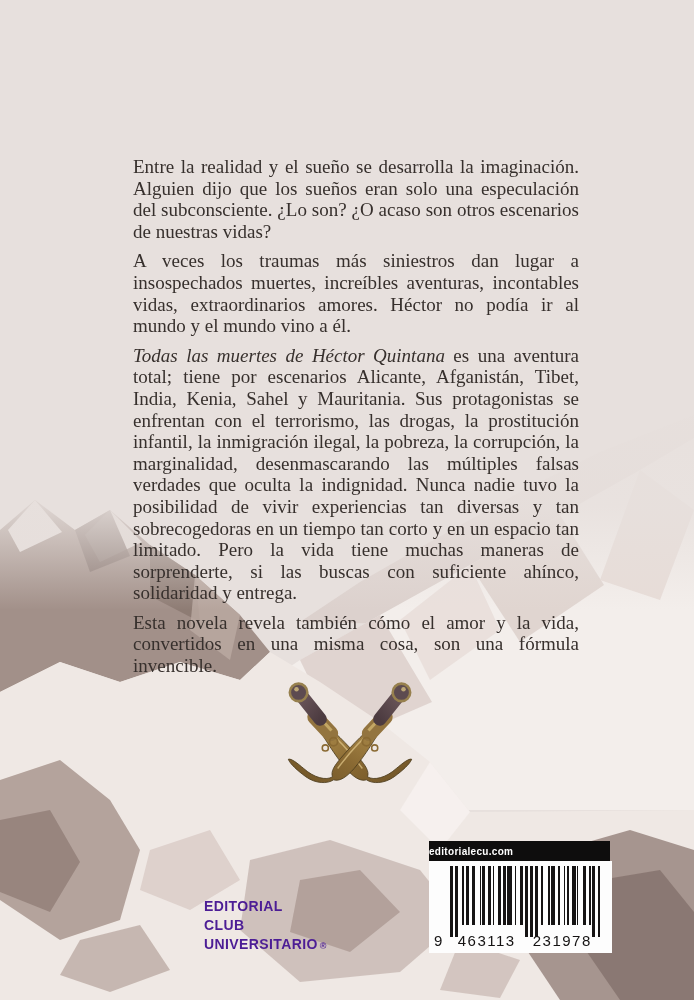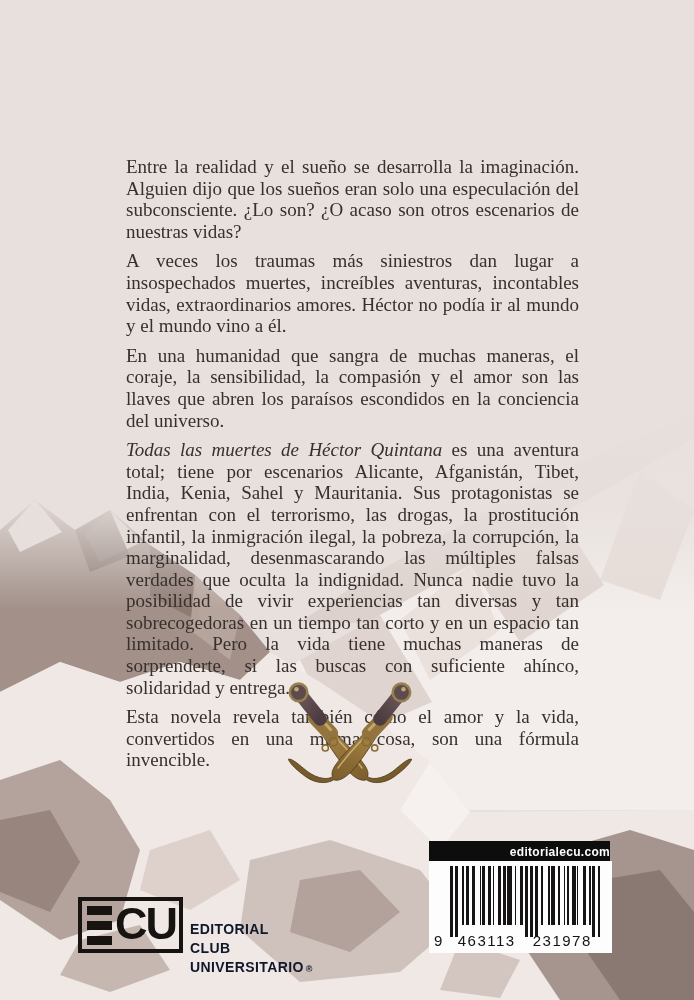--- a/index.html
+++ b/index.html
@@ -12,31 +12,31 @@
   }
   .backdrop{
     position:absolute;left:0;top:380px;width:694px;height:620px;
   }
   .synopsis{
     position:absolute;left:117px;top:156px;width:462px;
     font-size:19px;line-height:21.6px;
     color:#37302d;
     text-align:justify;
   }
-  .synopsis p{margin:0 0 8px 9px;}
+  .synopsis p{margin:0 0 8px 16px;}
   .book-title-italic{font-style:italic;}
   .daggers{
     position:absolute;left:283px;top:678px;width:134px;height:108px;
   }
   .website-bar{
     position:absolute;left:429px;top:841px;width:181px;height:21px;
     background:#0e0d0d;color:#ffffff;
-    display:flex;align-items:center;justify-content:flex-end;
+    display:flex;align-items:center;justify-content:flex-start;
     font-family:"Liberation Sans",sans-serif;
-    font-weight:bold;font-size:12px;letter-spacing:.3px;
+    font-weight:bold;font-size:10px;letter-spacing:.3px;
   }
   .barcode-box{
     position:absolute;left:429px;top:861px;width:183px;height:92px;
     background:#fdfdfd;box-sizing:border-box;
   }
   .bars{
     position:absolute;left:21px;right:12px;top:5px;height:71px;
     display:flex;align-items:flex-start;
   }
   .bars i{display:block;flex-basis:0;}
@@ -57,25 +57,24 @@
     display:flex;align-items:center;padding-left:5px;
   }
   .ecu-e{display:flex;flex-direction:column;gap:6px;margin-right:3px;}
   .ecu-e i{display:block;width:25px;height:9px;background:#161310;}
   .ecu-cu{
     font-family:"Liberation Sans",sans-serif;font-weight:bold;
     font-size:45px;line-height:45px;letter-spacing:-2px;
     color:#161310;margin-top:-3px;
   }
   .publisher-lines{
-    position:absolute;left:190px;top:897px;
+    position:absolute;left:204px;top:897px;
     font-family:"Liberation Sans",sans-serif;font-weight:bold;
-    font-size:14px;line-height:19px;letter-spacing:.4px;color:#0f172a;
+    font-size:14px;line-height:19px;letter-spacing:.4px;color:#4c1d95;
     white-space:nowrap;
-    margin-top:23px;
   }
   .reg-mark{font-size:9px;font-weight:bold;margin-left:2px;}
 </style>
 </head>
 <body>
 
 <div class="cover">
 
   <svg class="backdrop" viewBox="0 0 694 620" preserveAspectRatio="none" aria-hidden="true">
     <defs>
@@ -114,21 +113,20 @@
     <polygon points="150,470 210,450 240,500 190,530 140,510" fill="#d9cbc6" opacity="0.8"></polygon>
     <polygon points="80,560 140,545 170,590 110,612 60,595" fill="#b5a29b" opacity="0.7"></polygon>
     <polygon points="460,560 520,580 500,618 440,610" fill="#c8b7b1" opacity="0.7"></polygon>
 
     <rect x="0" y="0" width="694" height="230" fill="url(#fadeTop)"></rect>
   </svg>
 
   <div class="synopsis">
     <p>Entre la realidad y el sueño se desarrolla la imaginación. Alguien dijo que los sueños eran solo una especulación del subconsciente. ¿Lo son? ¿O acaso son otros escenarios de nuestras vidas?</p>
     <p>A veces los traumas más siniestros dan lugar a insospechados muertes, increíbles aventuras, incontables vidas, extraordinarios amores. Héctor no podía ir al mundo y el mundo vino a él.</p>
-    <p>En una humanidad que sangra de muchas maneras, el coraje, la sensibilidad, la compasión y el amor son las llaves que abren los paraísos escondidos en la conciencia del universo.</p>
     <p><span class="book-title-italic">Todas las muertes de Héctor Quintana</span><span> es una aventura total; tiene por escenarios Alicante, Afganistán, Tibet, India, Kenia, Sahel y Mauritania. Sus protagonistas se enfrentan con el terrorismo, las drogas, la prostitución infantil, la inmigración ilegal, la pobreza, la corrupción, la marginalidad, desenmascarando las múltiples falsas verdades que oculta la indignidad. Nunca nadie tuvo la posibilidad de vivir experiencias tan diversas y tan sobrecogedoras en un tiempo tan corto y en un espacio tan limitado. Pero la vida tiene muchas maneras de sorprenderte, si las buscas con suficiente ahínco, solidaridad y entrega.</span></p>
     <p>Esta novela revela también cómo el amor y la vida, convertidos en una misma cosa, son una fórmula invencible.</p>
   </div>
 
   <svg class="daggers" viewBox="0 0 130 105" aria-hidden="true">
     <defs>
       <linearGradient id="gold" x1="0" y1="0" x2="1" y2="1">
         <stop offset="0" stop-color="#b2914f"></stop>
         <stop offset="0.5" stop-color="#8a6a33"></stop>
         <stop offset="1" stop-color="#6d5226"></stop>
@@ -230,29 +228,19 @@
         <i class="sp" style="flex-grow: 2;"></i>
         <i class="bar tall" style="flex-grow: 2;"></i>
       </div>
     <div class="bc-nums">
       <span class="bc-n9">9</span>
       <span class="bc-group">463113</span>
       <span class="bc-group">231978</span>
     </div>
   </div>
 
-  <div class="ecu-logo" aria-label="ECU">
-    <div class="ecu-box">
-      <span class="ecu-e">
-        <i></i>
-          <i></i>
-          <i></i>
-      </span>
-      <span class="ecu-cu">CU</span>
-    </div>
-  </div>
   <div class="publisher-lines">
     <div>EDITORIAL</div>
     <div>CLUB</div>
     <div><span>UNIVERSITARIO</span><span class="reg-mark">®</span></div>
   </div>
 
 </div>
 
 </body></html>

